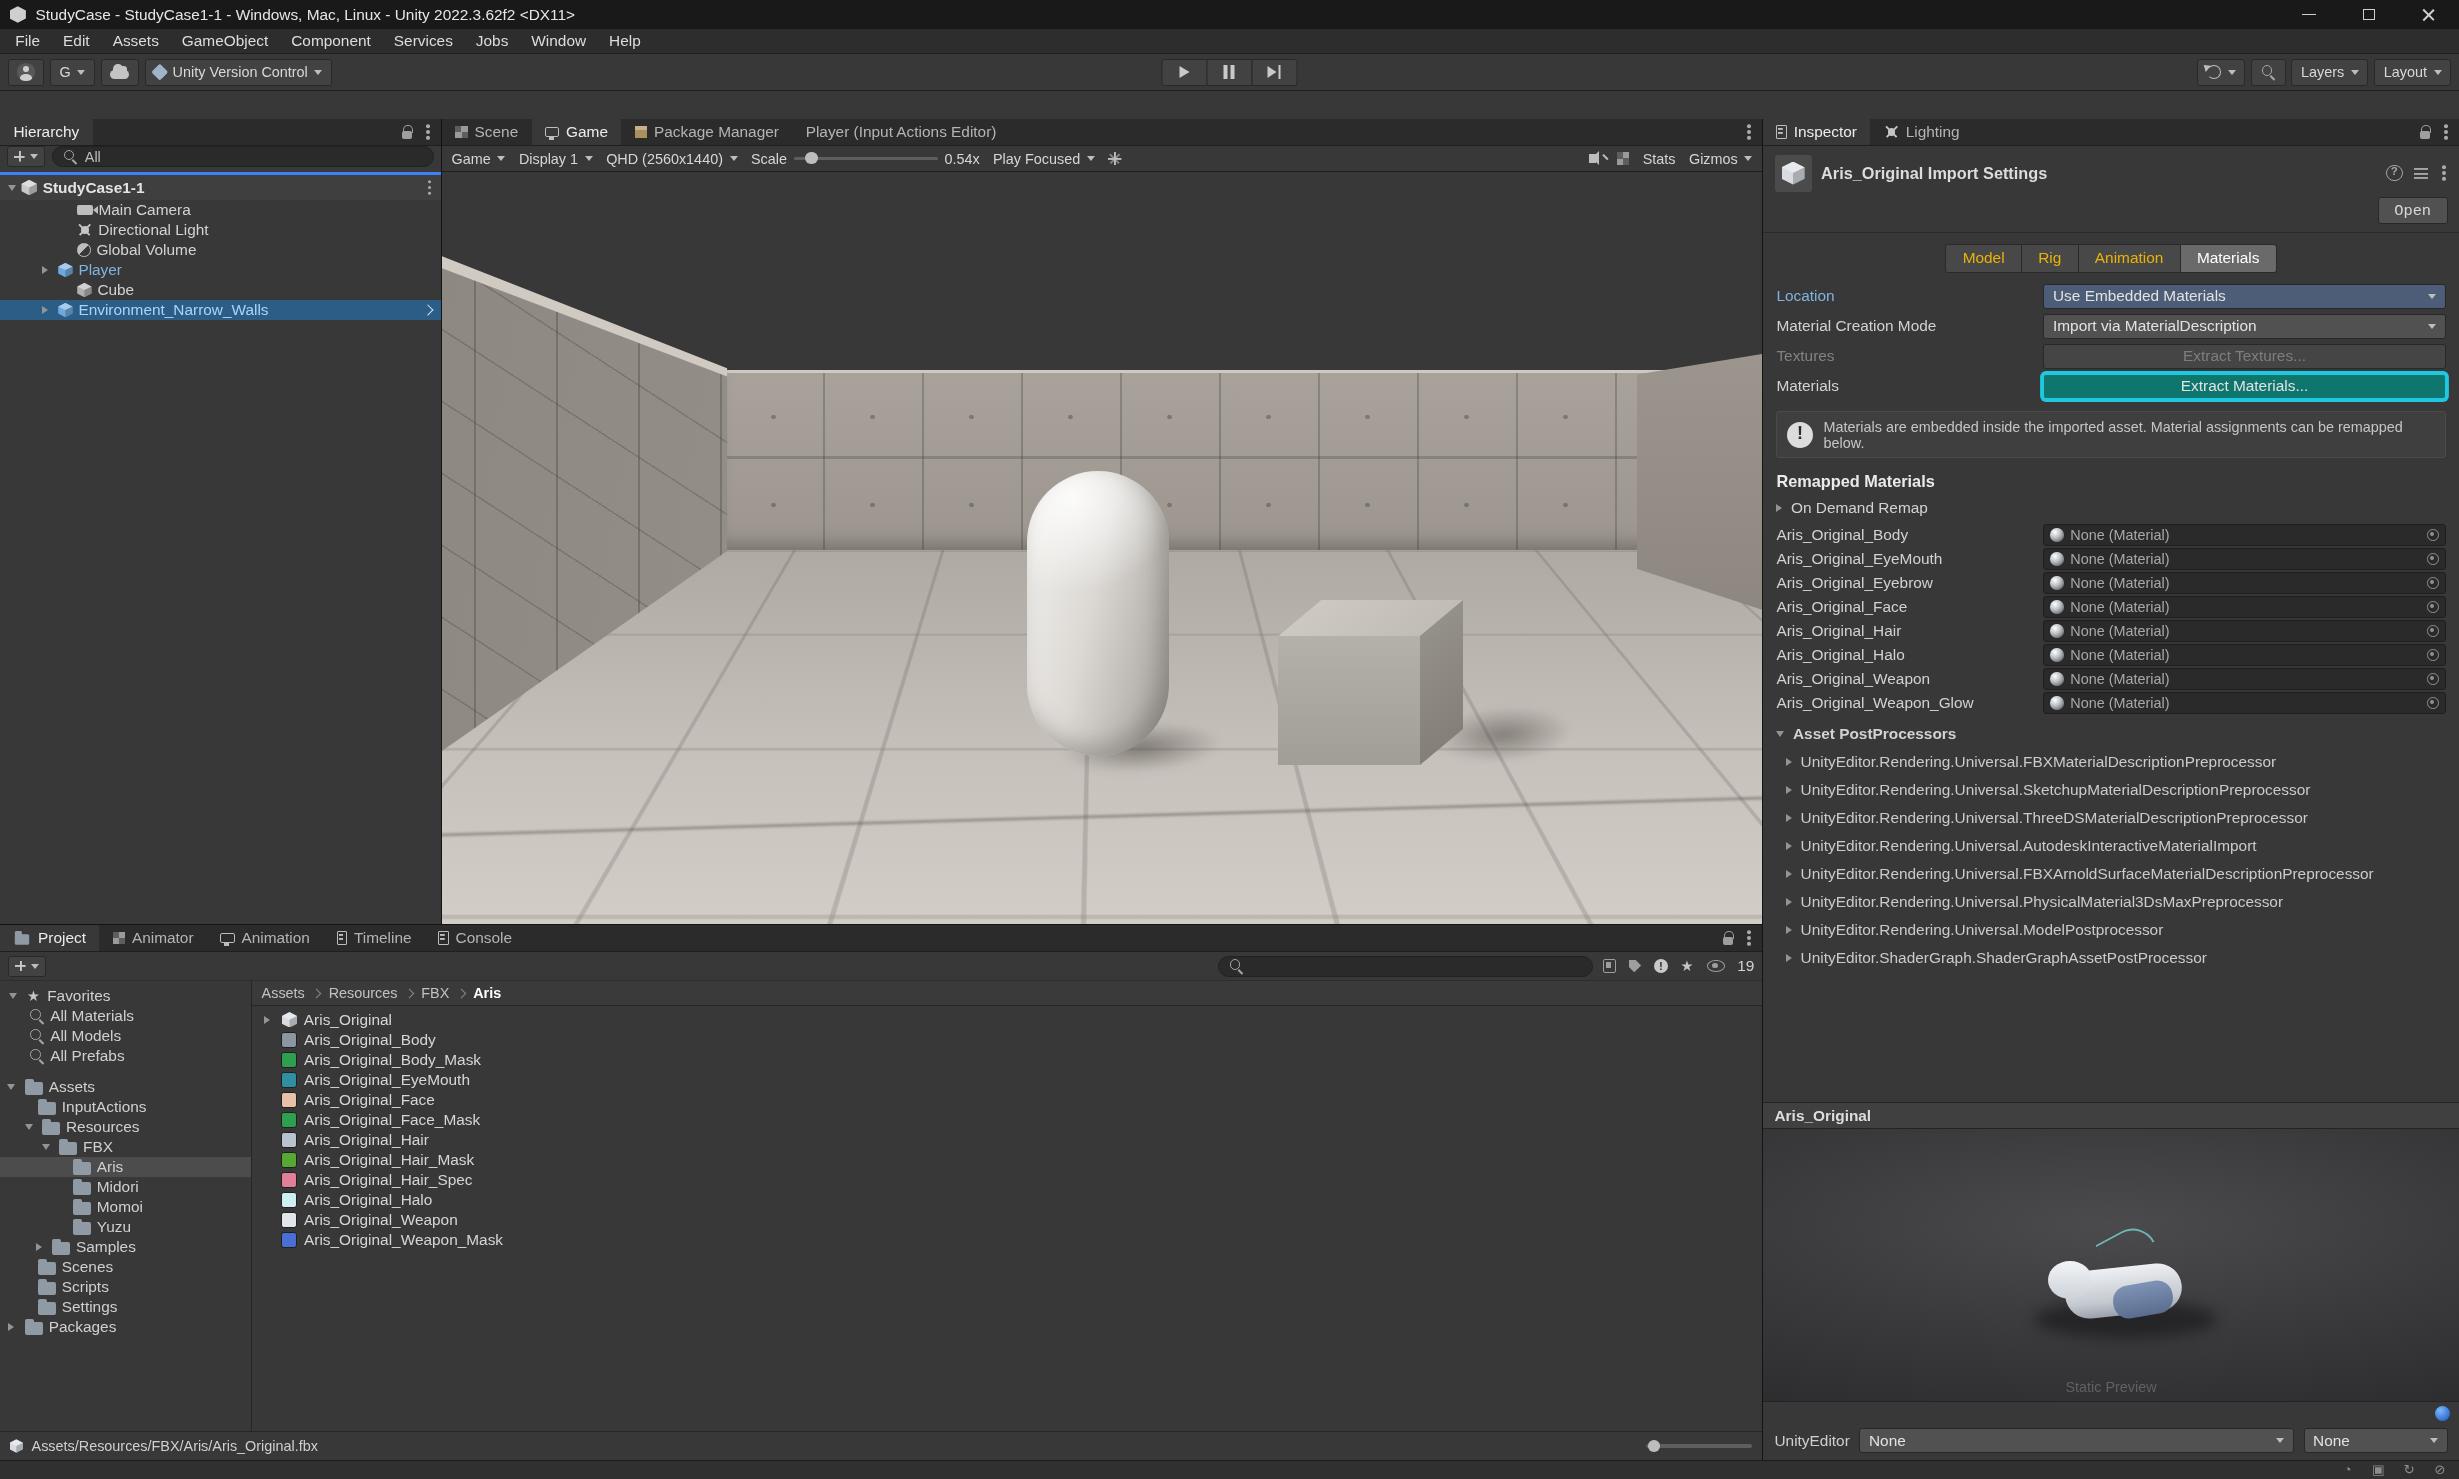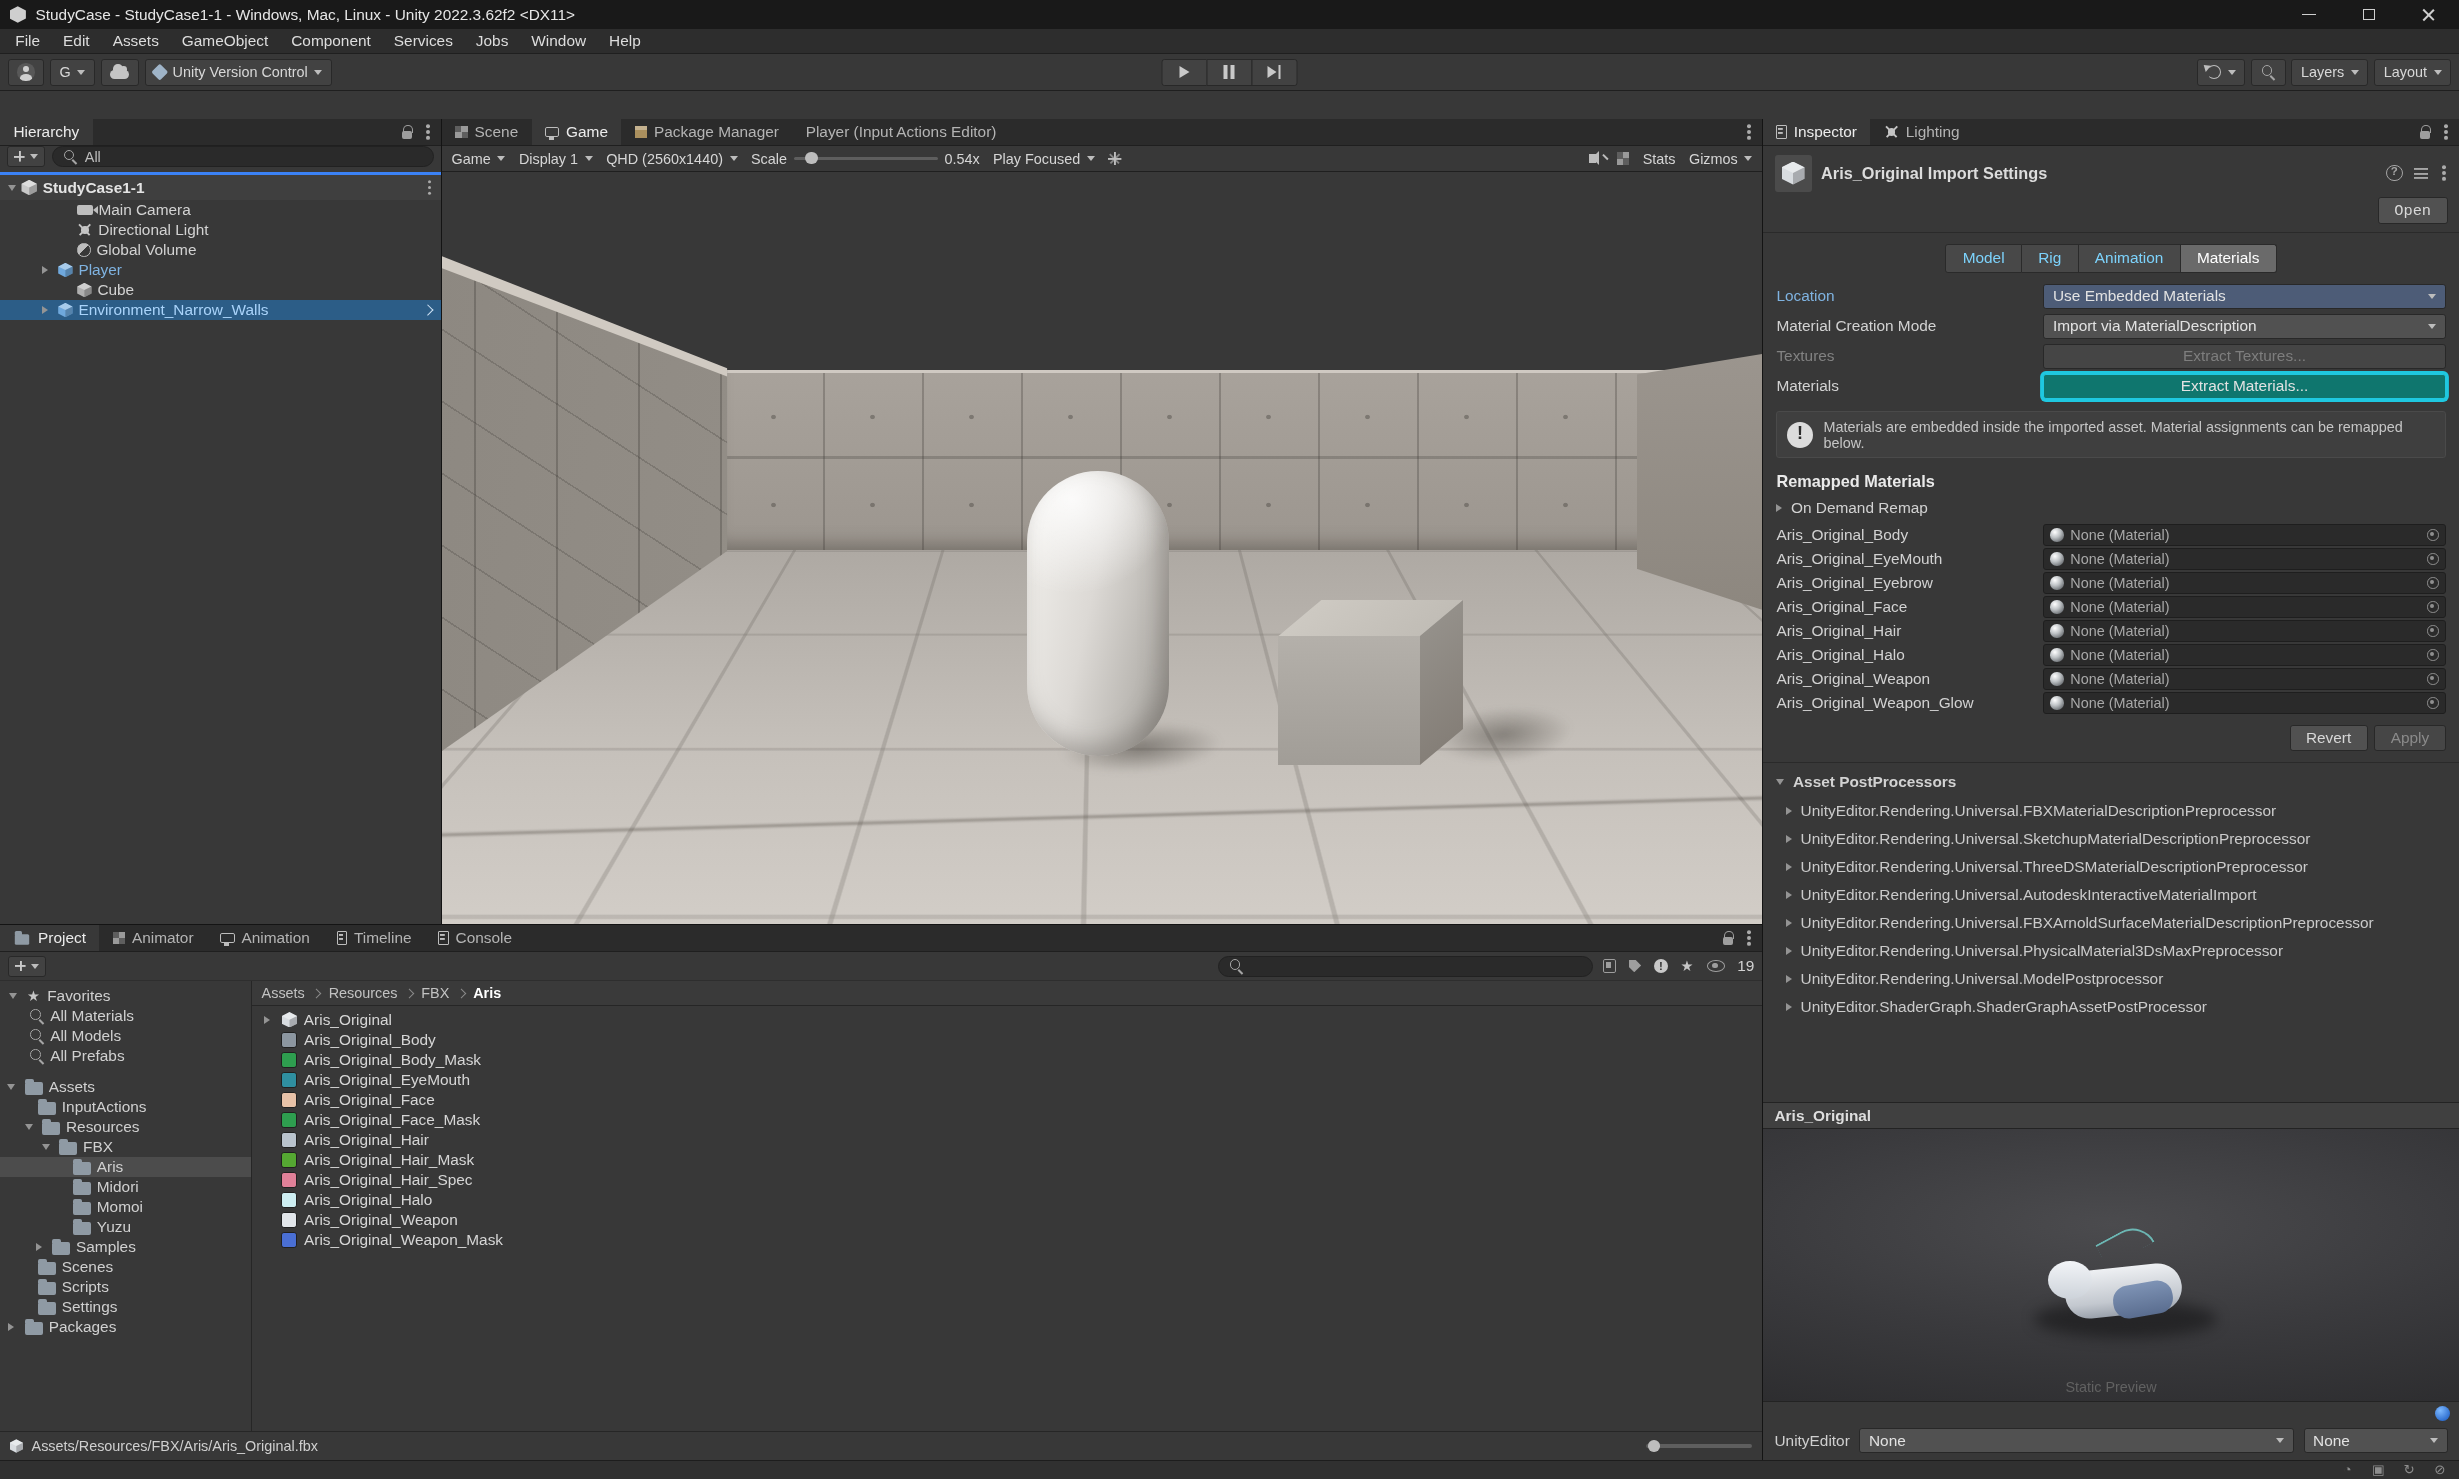--- a/index.html
+++ b/index.html
@@ -201,21 +201,21 @@
   .i-help { width:16.3px;height:16.3px;border-radius:50%;border:1.9px solid #a5a5a5;position:relative; flex:none; }
   .i-help::after { content:"?";position:absolute;left:0;top:-1px;width:100%;text-align:center;font-size:11.5px;color:#a5a5a5;font-weight:bold; }
   .i-presets { width:14.4px;height:12.5px;background:
       linear-gradient(#a5a5a5,#a5a5a5) 0 1px/14.4px 1.9px no-repeat,
       linear-gradient(#a5a5a5,#a5a5a5) 0 5.8px/14.4px 1.9px no-repeat,
       linear-gradient(#a5a5a5,#a5a5a5) 0 10.6px/14.4px 1.9px no-repeat; flex:none; }
   .openrow { display:flex; justify-content:flex-end; margin-top:5.8px;font-family:Liberation Mono, monospace; }
   .btn { height:27px; padding:0 15.4px; background:#515151; border:1px solid #282828; border-radius:2.9px; color:#d8d8d8; font-size:15.4px; display:flex; align-items:center; justify-content:center; white-space:nowrap; }
   .btn.disabled { background:#464646; color:#8a8a8a; }
   .subtabs { flex:none; display:flex; justify-content:center; padding:10.6px 0 8.6px; }
-  .stab { height:29px; padding:0 16.3px; background:#484848; border:1px solid #2a2a2a; border-left-width:0; display:flex; align-items:center; color:#7dd3fc; font-size:15.4px; }
+  .stab { height:29px; padding:0 16.3px; background:#484848; border:1px solid #2a2a2a; border-left-width:0; display:flex; align-items:center; color:#eab308; font-size:15.4px; }
   .stab:first-child { border-left-width:1px; border-radius:2.9px 0 0 2.9px; }
   .stab:last-child { border-radius:0 2.9px 2.9px 0; }
   .stab.active { background:#6a6a6a; color:#ffffff; }
   .fieldrow { flex:none; display:flex; align-items:center; height:30px; padding:0 13.4px; }
   .flabel { width:267px; flex:none; color:#d2d2d2; font-size:15.4px; }
   .flabel.override { color:#7fb3e1; }
   .flabel.disabled { color:#828282; }
   .fvalue { flex:1; display:flex; min-width:0; }
   .dropdown { flex:1; height:25px; background:#515151; border:1px solid #282828; border-radius:2.9px; display:flex; align-items:center; gap:7.7px; padding:0 8.6px; color:#e2e2e2; font-size:15.4px; min-width:0; }
   .dropdown .caret { margin-left:auto; }
@@ -836,24 +836,20 @@
         </div>
         <div class="slotrow">
           <span class="slotlabel">Aris_Original_Weapon_Glow</span>
           <div class="objfield">
               <span class="i-sphere"></span>
               <span class="objtext">None (Material)</span>
               <span class="i-picker"></span>
             </div>
         </div>
 
-        <div class="applyrow">
-          <span class="btn">Revert</span>
-          <span class="btn disabled">Apply</span>
-        </div>
 
         <div class="foldrow" style="font-weight:bold;padding-top:9.6px">
           <span class="arrow-d"></span>
           <span>Asset PostProcessors</span>
         </div>
         <div class="pp-item">
             <span class="arrow-r"></span>
             <span>UnityEditor.Rendering.Universal.FBXMaterialDescriptionPreprocessor</span>
           </div>
         <div class="pp-item">

